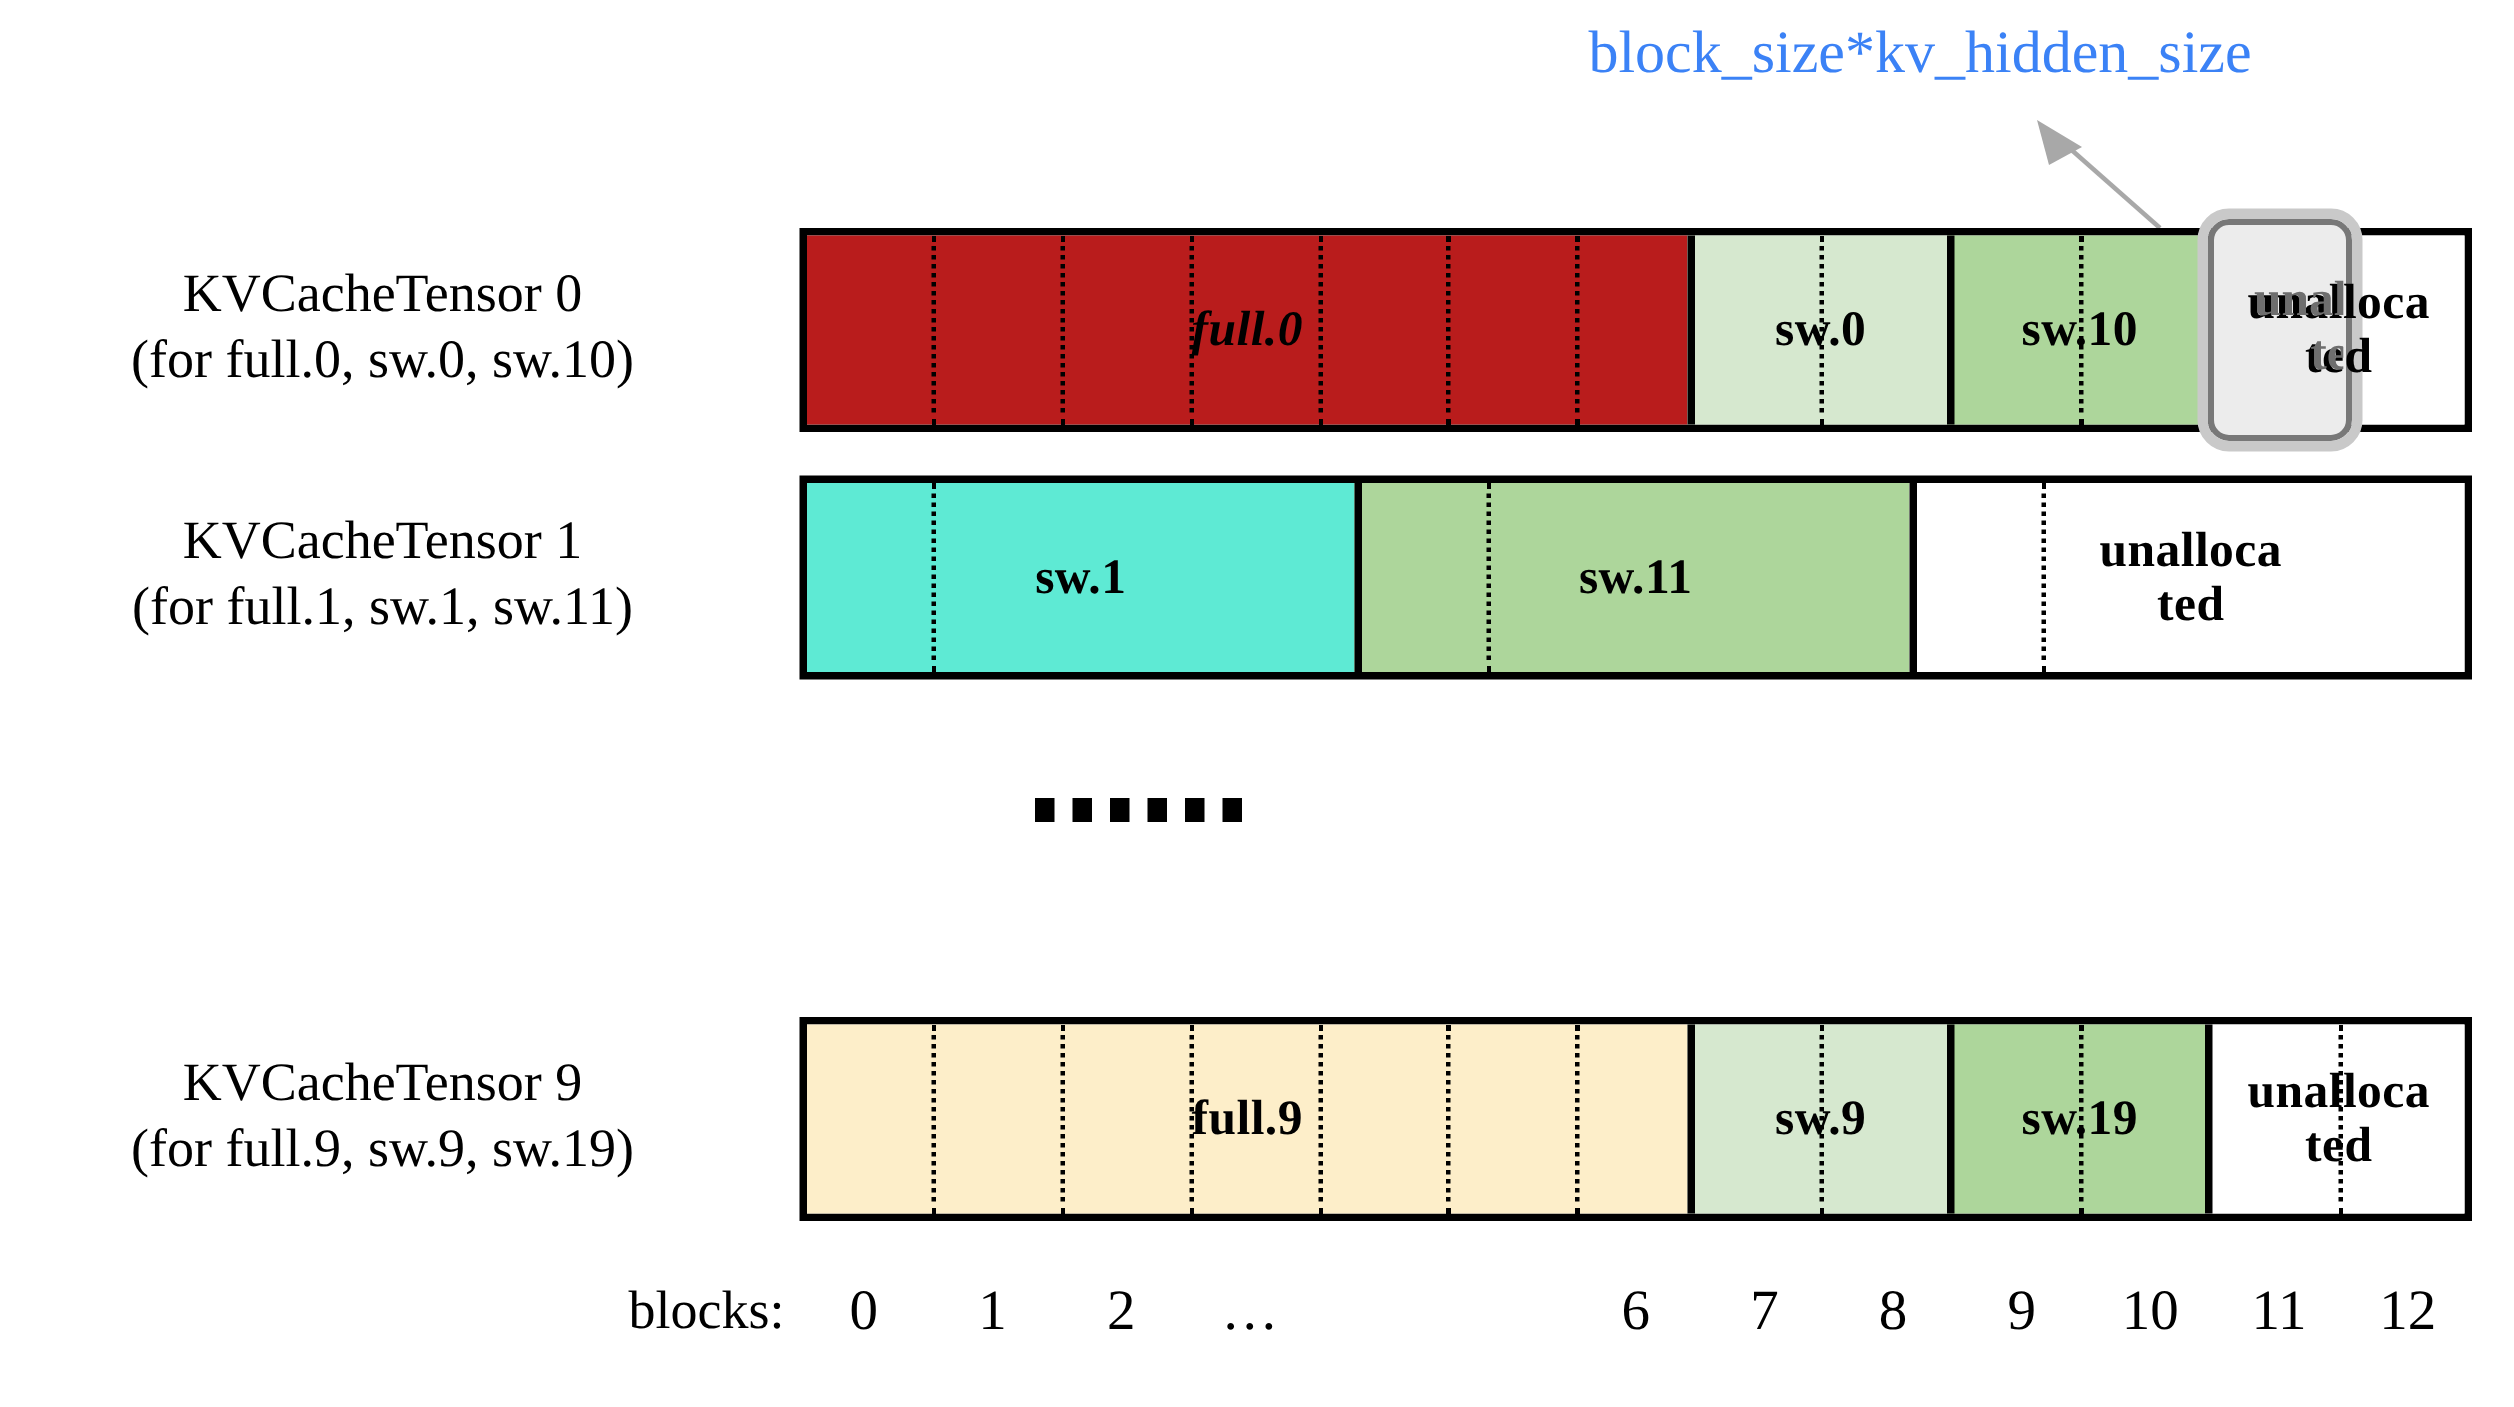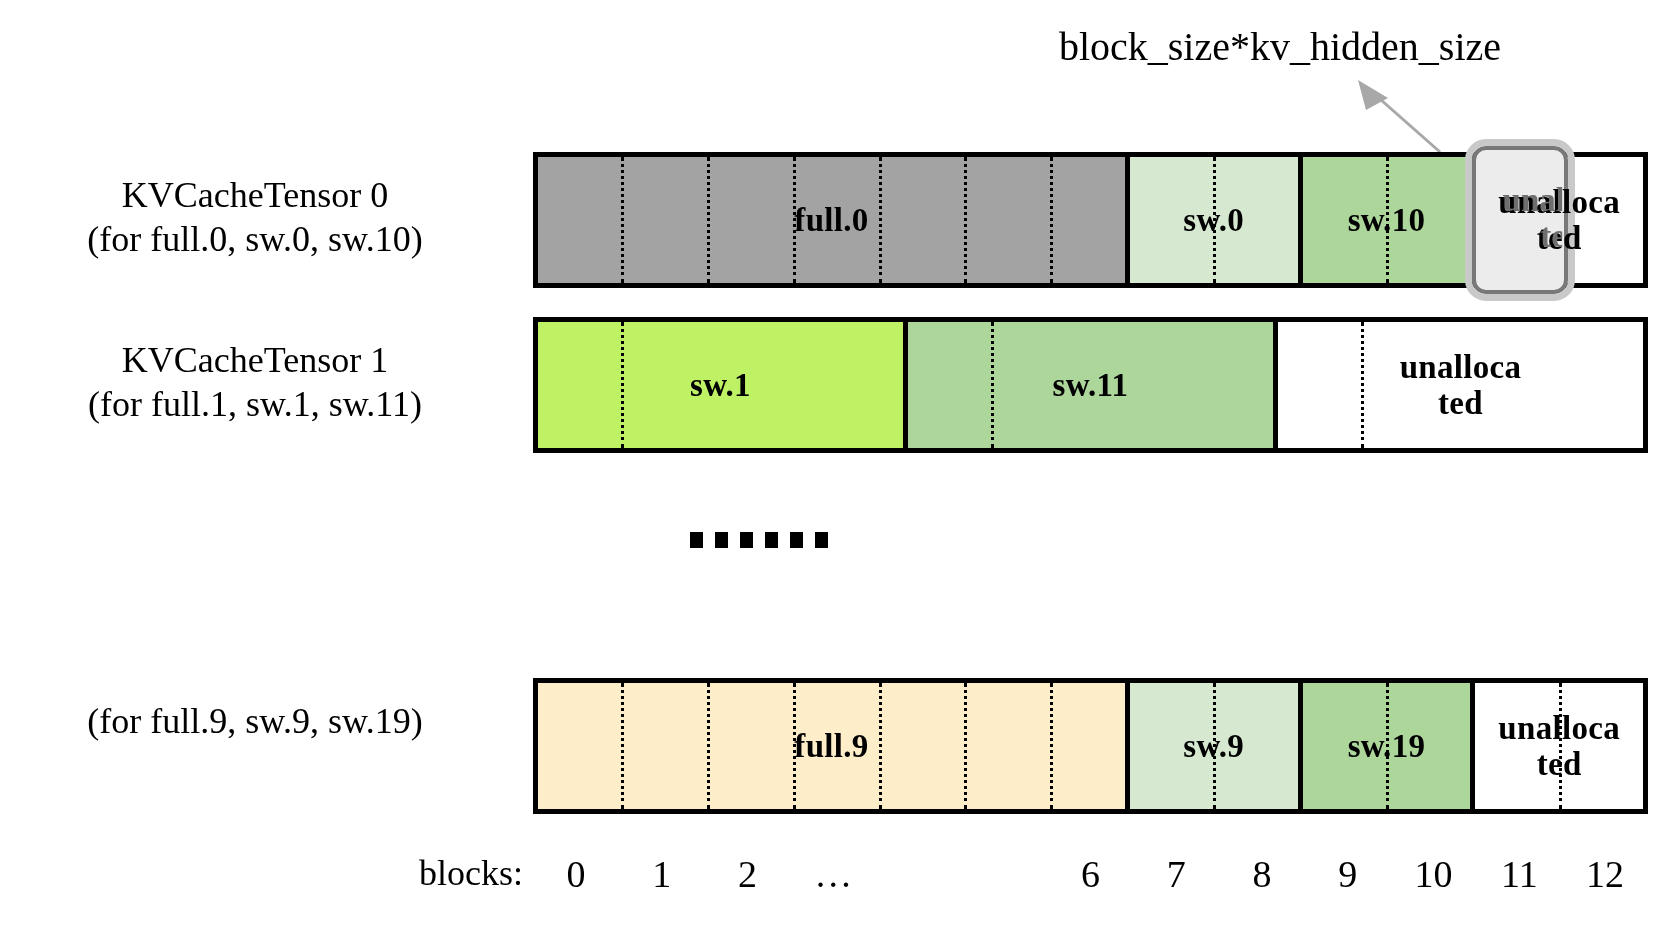--- a/index.html
+++ b/index.html
@@ -26,22 +26,21 @@
   
   .annot-text {
     position: absolute;
     left: 1000px;
     top: 12px;
     width: 560px;
     text-align: center;
     font-size: 40px;
     line-height: 1.15;
     white-space: nowrap;
-    color: #000000;
-    margin-top: 12px;
+    color: #3b82f6;
   }
   .annot-arrow {
     position: absolute;
     left: 1300px;
     top: 70px;
     width: 180px;
     height: 90px;
     pointer-events: none;
   }
 
@@ -168,21 +167,21 @@
 
   <svg class="annot-arrow" viewBox="0 0 180 90" xmlns="http://www.w3.org/2000/svg">
     <line x1="140" y1="82" x2="72" y2="22" stroke="#a8a8a8" stroke-width="3"></line>
     <polygon points="58,10 88,28 66,40" fill="#a8a8a8"></polygon>
   </svg>
 
   <div id="rows-host">
       <div class="row" style="top: 152px; left: 0px; width: 1676px;">
         <div class="row-label" style="left: 20px; width: 470px; top: 22px;"><span>KVCacheTensor 0</span><span class="l2">(for full.0, sw.0, sw.10)</span></div>
         <div class="bar">
-          <div class="seg" style="flex: 7 0 0px; background: #a3a3a3;">
+          <div class="seg" style="flex: 7 0 0px; background: #b91c1c; font-style: italic;">
             <span class="divider" style="left: 83.2692px;"></span>
             <span class="divider" style="left: 169.038px;"></span>
             <span class="divider" style="left: 254.808px;"></span>
             <span class="divider" style="left: 340.577px;"></span>
             <span class="divider" style="left: 426.346px;"></span>
             <span class="divider" style="left: 512.115px;"></span>
             <span class="seg-label">full.0</span>
           </div>
           <div class="seg" style="flex: 2 0 0px; background: rgb(214, 232, 207);">
             <span class="divider" style="left: 83.2692px;"></span>
@@ -196,36 +195,36 @@
             <span class="divider" style="left: 83.2692px;"></span>
             <span class="seg-label two-line">unalloca<br>ted</span>
           </div>
         </div>
         <div class="highlight" style="left: 1472.46px; top: -6px; width: 95.7692px; height: 148px;"></div>
         <div class="highlight-text" style="left: 1476.46px; top: 30px; width: 171.538px; clip-path: inset(0px 85.7692px 0px 0px);"><span style="display:inline-block;width:171.53846153846155px;text-align:center">unalloca</span><span style="display:inline-block;width:171.53846153846155px;text-align:center">ted</span></div>
       </div>
       <div class="row" style="top: 317px; left: 0px; width: 1524px;">
         <div class="row-label" style="left: 20px; width: 470px; top: 22px;"><span>KVCacheTensor 1</span><span class="l2">(for full.1, sw.1, sw.11)</span></div>
         <div class="bar">
-          <div class="seg" style="flex: 2 0 0px; background: #bef264;">
+          <div class="seg" style="flex: 2 0 0px; background: #5eead4;">
             <span class="divider" style="left: 83.2692px;"></span>
             <span class="seg-label">sw.1</span>
           </div>
           <div class="seg" style="flex: 2 0 0px; background: rgb(173, 214, 155);">
             <span class="divider" style="left: 83.2692px;"></span>
             <span class="seg-label">sw.11</span>
           </div>
           <div class="seg" style="flex: 2 0 0px; background: rgb(255, 255, 255);">
             <span class="divider" style="left: 83.2692px;"></span>
             <span class="seg-label two-line">unalloca<br>ted</span>
           </div>
         </div>
       </div>
       <div class="row" style="top: 678px; left: 0px; width: 1676px;">
-        <div class="row-label" style="left: 20px; width: 470px; top: 22px;"><span class="l2">(for full.9, sw.9, sw.19)</span></div>
+        <div class="row-label" style="left: 20px; width: 470px; top: 22px;"><span>KVCacheTensor 9</span><span class="l2">(for full.9, sw.9, sw.19)</span></div>
         <div class="bar">
           <div class="seg" style="flex: 7 0 0px; background: rgb(253, 238, 201);">
             <span class="divider" style="left: 83.2692px;"></span>
             <span class="divider" style="left: 169.038px;"></span>
             <span class="divider" style="left: 254.808px;"></span>
             <span class="divider" style="left: 340.577px;"></span>
             <span class="divider" style="left: 426.346px;"></span>
             <span class="divider" style="left: 512.115px;"></span>
             <span class="seg-label">full.9</span>
           </div>

